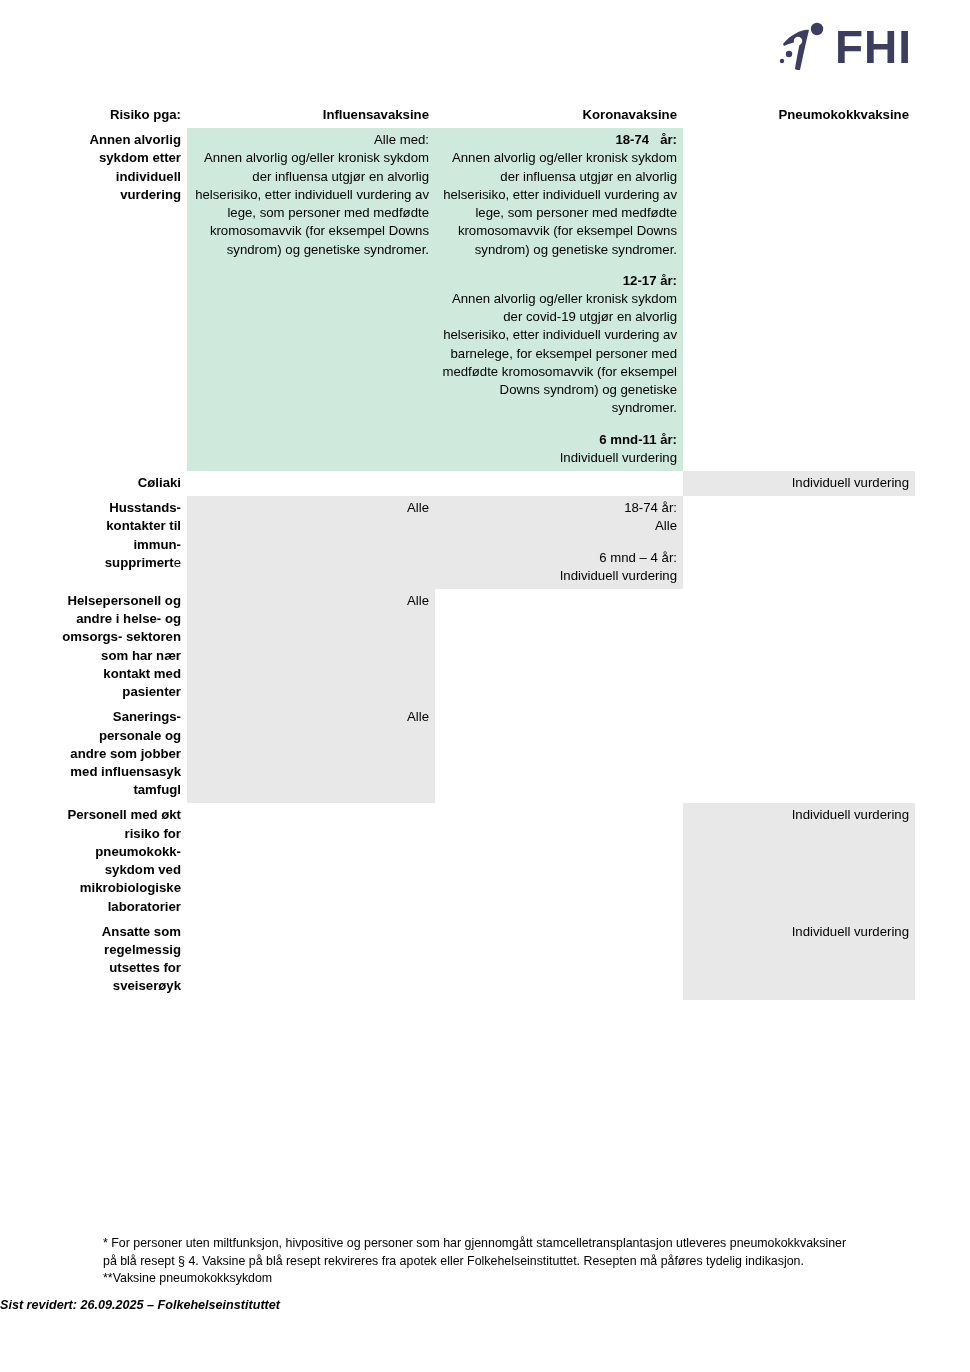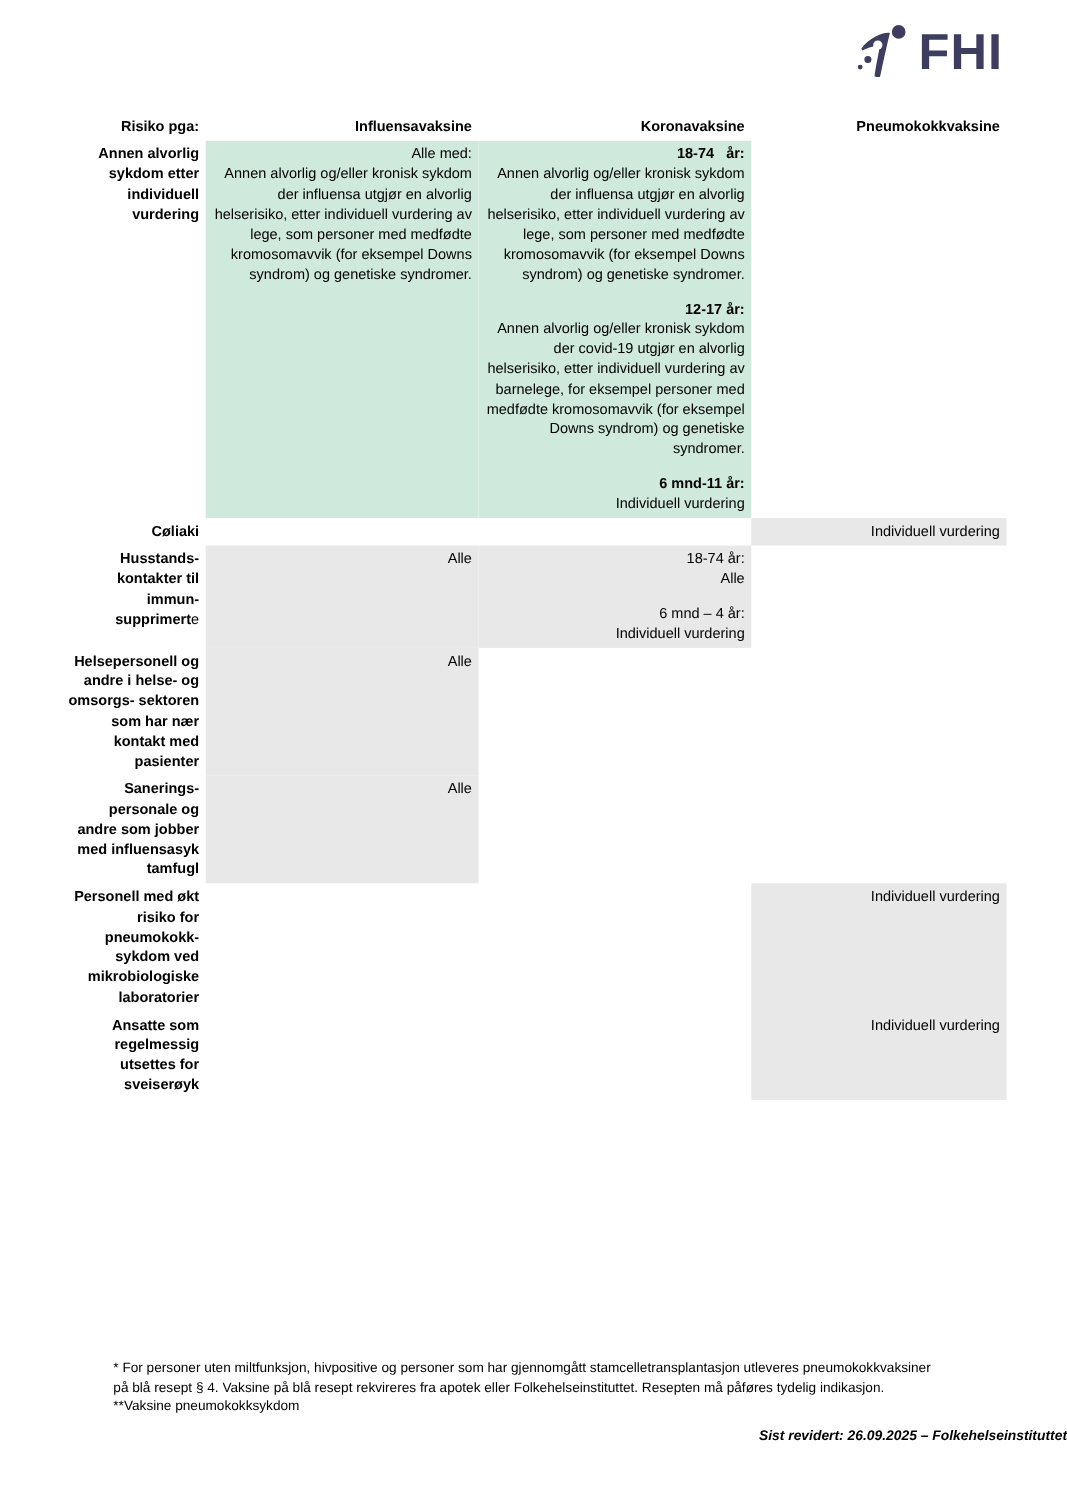--- a/index.html
+++ b/index.html
@@ -108,25 +108,24 @@
     line-height: 1.42;
     margin-left: 48px;
   }
   .footnotes p { margin: 0; }
 
   .revised {
     position: absolute;
     left: 0;
     right: 0;
     top: 1298px;
-    text-align: right;
+    text-align: left;
     font-size: 12.6px;
     font-style: italic;
     font-weight: bold;
-    margin-left: 44px;
   }
 </style>
 </head>
 <body>
 
 <div class="logo-bar">
   <svg class="logo-mark" width="62" height="62" viewBox="0 0 62 62">
     <path d="M10 28 C18 18, 30 13, 36 14 C33 26, 30 40, 27 54 C25 54, 23 54, 22 53 C24 40, 26 32, 27 25 C21 26, 15 28, 11 30 Z" fill="#3d3d60"></path>
     <circle cx="44" cy="13" r="6.2" fill="#3d3d60"></circle>
     <circle cx="25" cy="25" r="4.2" fill="#ffffff"></circle>

